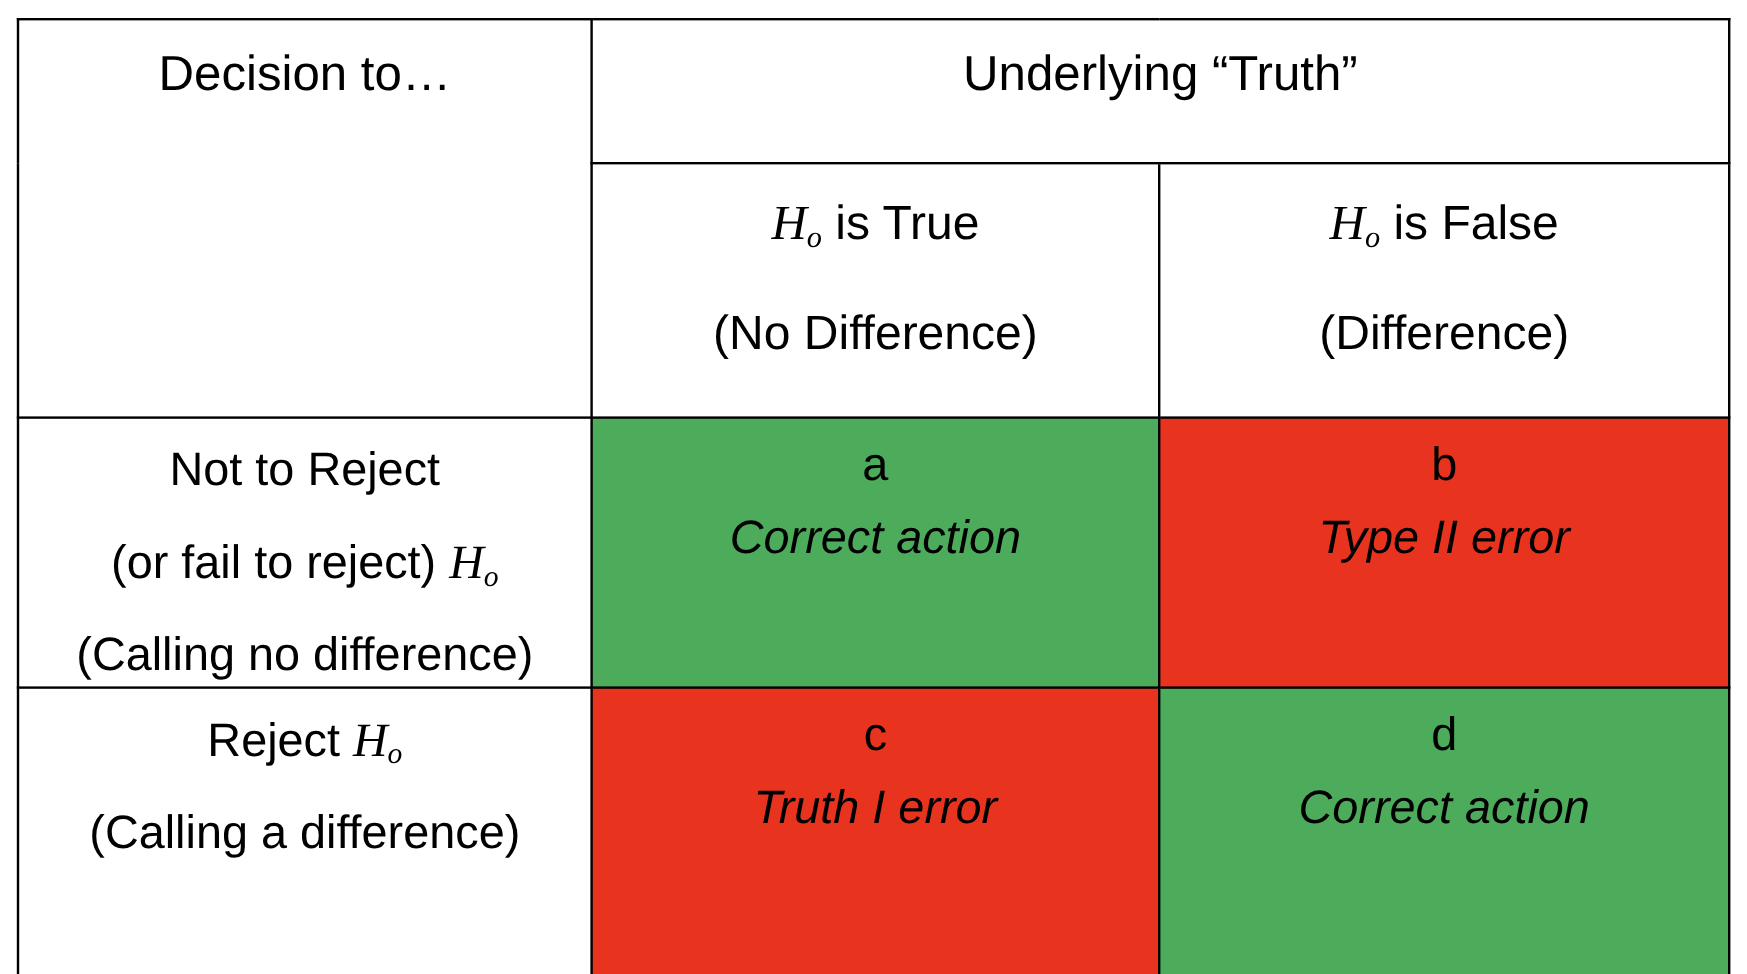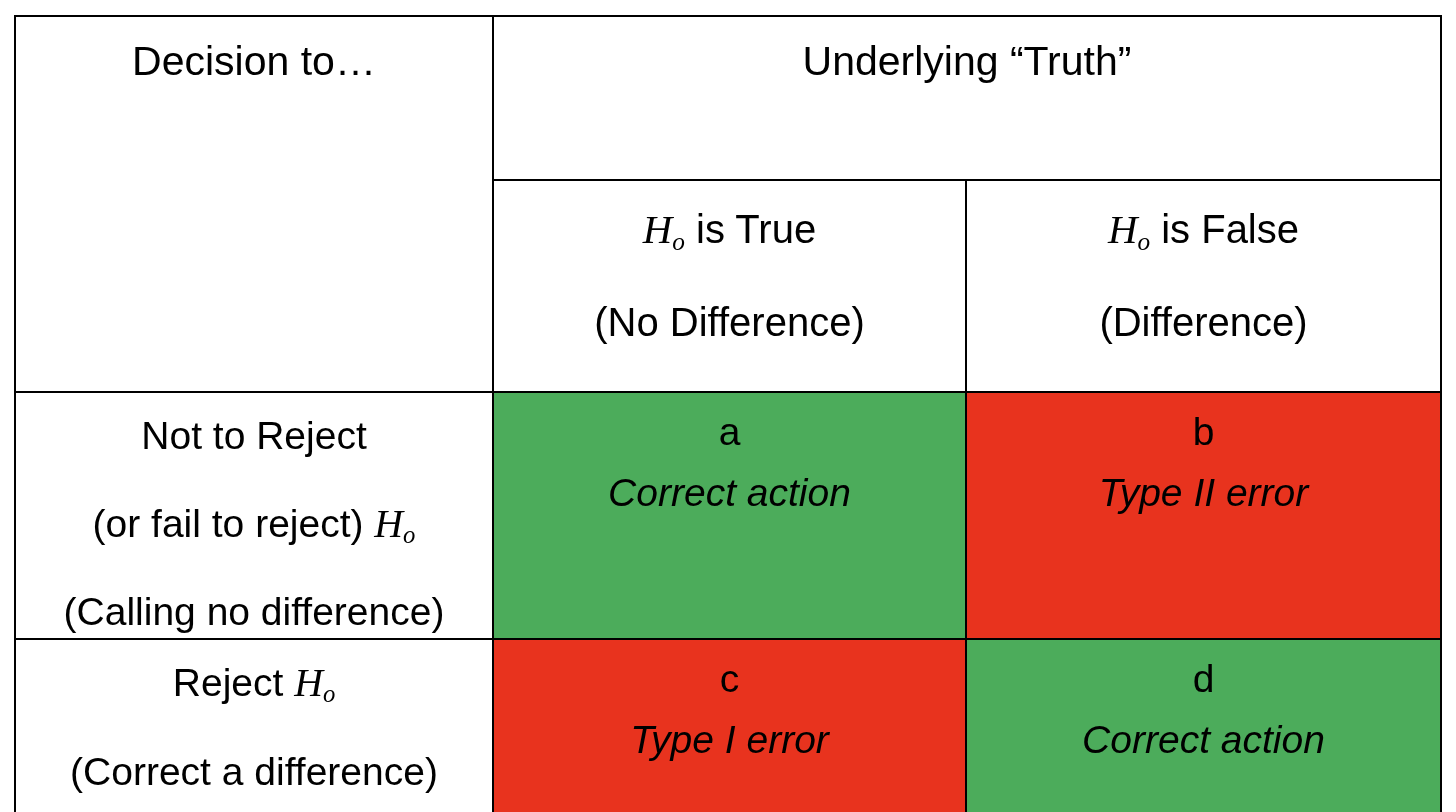--- a/index.html
+++ b/index.html
@@ -38,21 +38,21 @@
     text-align: center;
     padding: 0;
   }
 
   
   .col-decision { width: 478px; }
   .col-true     { width: 473px; }
   .col-false    { width: 475px; }
 
   
-  .row-top      { height: 164px; }
+  .row-top      { height: 120px; }
   .row-sub      { height: 212px; }
   .row-notrej   { height: 224px; }
   .row-reject   { height: 270px; }
 
   
   .cell-inner {
     display: block;
     padding-top: 16px;
     line-height: 1.30;
     font-size: 40px;
@@ -61,21 +61,21 @@
   .cell-inner.hdr-main { font-size: 41px; padding-top: 18px; }
   .cell-inner.sub      { font-size: 40px; padding-top: 22px; }
   .cell-inner.rowlab   { font-size: 39px; padding-top: 18px; }
   .cell-inner.data     { font-size: 39px; padding-top: 14px; }
 
   .ln { display: block; }
   .ln + .ln { margin-top: 20px; }
 
   .cell-inner.data .ln + .ln { margin-top: 10px; font-style: italic; }
   .cell-inner.sub  .ln + .ln { margin-top: 40px; }
-  .cell-inner.rowlab .ln + .ln { margin-top: 37px; }
+  .cell-inner.rowlab .ln + .ln { margin-top: 26px; }
 
   
   .hsym {
     font-style: italic;
     font-family: "Liberation Serif", serif;
     font-size: 1.02em;
   }
   .hsym sub {
     font-style: italic;
     font-size: 0.62em;
@@ -145,27 +145,27 @@
             <span class="ln">b</span>
             <span class="ln">Type II error</span>
           </span>
         </td>
       </tr>
 
       <tr class="row-reject">
         <td class="fill-white">
           <span class="cell-inner rowlab">
             <span class="ln"><span>Reject </span><span class="hsym"><span>H</span><sub>o</sub></span></span>
-            <span class="ln">(Correct a difference)</span>
+            <span class="ln">(Calling a difference)</span>
           </span>
         </td>
         <td class="fill-red" style="background: rgb(232, 51, 30);">
           <span class="cell-inner data">
             <span class="ln">c</span>
-            <span class="ln">Type I error</span>
+            <span class="ln">Truth I error</span>
           </span>
         </td>
         <td class="fill-green" style="background: rgb(76, 172, 91);">
           <span class="cell-inner data">
             <span class="ln">d</span>
             <span class="ln">Correct action</span>
           </span>
         </td>
       </tr>
 

